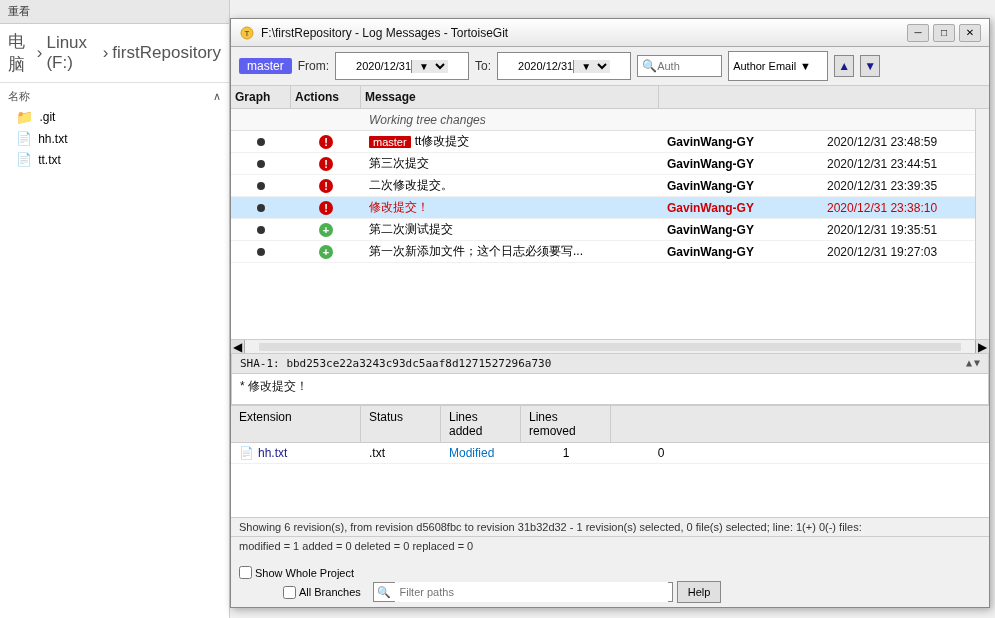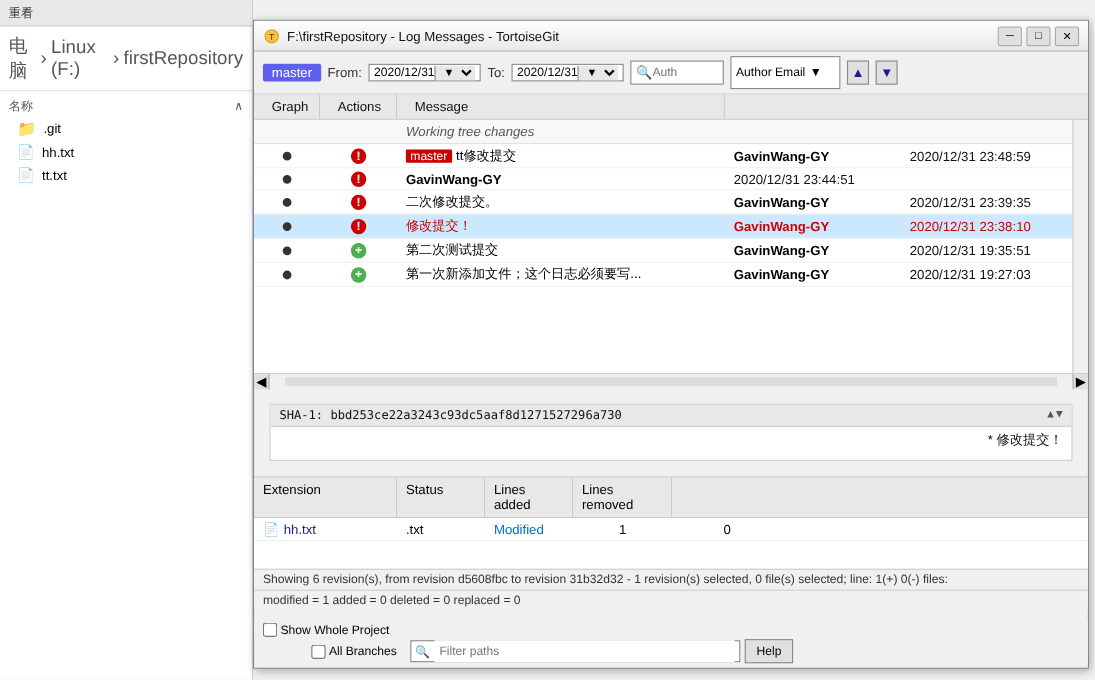--- a/index.html
+++ b/index.html
@@ -124,22 +124,22 @@
     }
     .toolbar-label {
       font-size: 12px;
       color: #333;
     }
     .date-input {
       display: flex;
       align-items: center;
       border: 1px solid #888;
       background: #fff;
-      height: 16px;
-      padding: 0 4px;
+      height: 28px;
+      padding: 0 20px;
       font-size: 11px;
       min-width: 90px;
     }
     .date-dropdown {
       border: none;
       border-left: 1px solid #888;
       background: #e8e8e8;
       padding: 0 3px;
       cursor: pointer;
       font-size: 10px;
@@ -180,25 +180,25 @@
 
     
     .log-table-header {
       display: grid;
       grid-template-columns: 60px 70px 1fr 160px 170px;
       background: #e8e8e8;
       border-bottom: 1px solid #ccc;
       padding: 0;
     }
     .col-header {
-      padding: 4px 16px;
+      padding: 4px 4px;
       font-size: 12px;
       color: #111;
       border-right: 1px solid #ccc;
-      font-weight: normal;
+      font-weight: bold;
     }
 
     
     .log-area {
       background: #fff;
       overflow: hidden;
       height: 230px;
       position: relative;
     }
 
@@ -302,23 +302,22 @@
       flex: 1;
       height: 8px;
       background: #ddd;
       margin: 0 14px;
     }
 
     
     .sha-area {
       background: #fff;
       border: 1px solid #ccc;
-      margin: 14px;
+      margin: 0;
       position: relative;
-      text-align: right;
     }
     .sha-header {
       background: #e8e8e8;
       padding: 3px 8px;
       font-size: 11px;
       color: #111;
       font-family: monospace;
       border-bottom: 1px solid #ccc;
       display: flex;
       justify-content: space-between;
@@ -507,20 +506,21 @@
         <div class="log-cell date-normal">2020/12/31 23:48:59</div>
       </div>
 
       <div class="log-row">
         <div class="log-cell graph-cell">
           <div class="graph-dot"></div>
         </div>
         <div class="log-cell action-cell">
           <div class="action-icon error">!</div>
         </div>
+        <div class="log-cell">第三次提交</div>
         <div class="log-cell author">GavinWang-GY</div>
         <div class="log-cell date-normal">2020/12/31 23:44:51</div>
       </div>
 
       <div class="log-row">
         <div class="log-cell graph-cell">
           <div class="graph-dot"></div>
         </div>
         <div class="log-cell action-cell">
           <div class="action-icon error">!</div>

